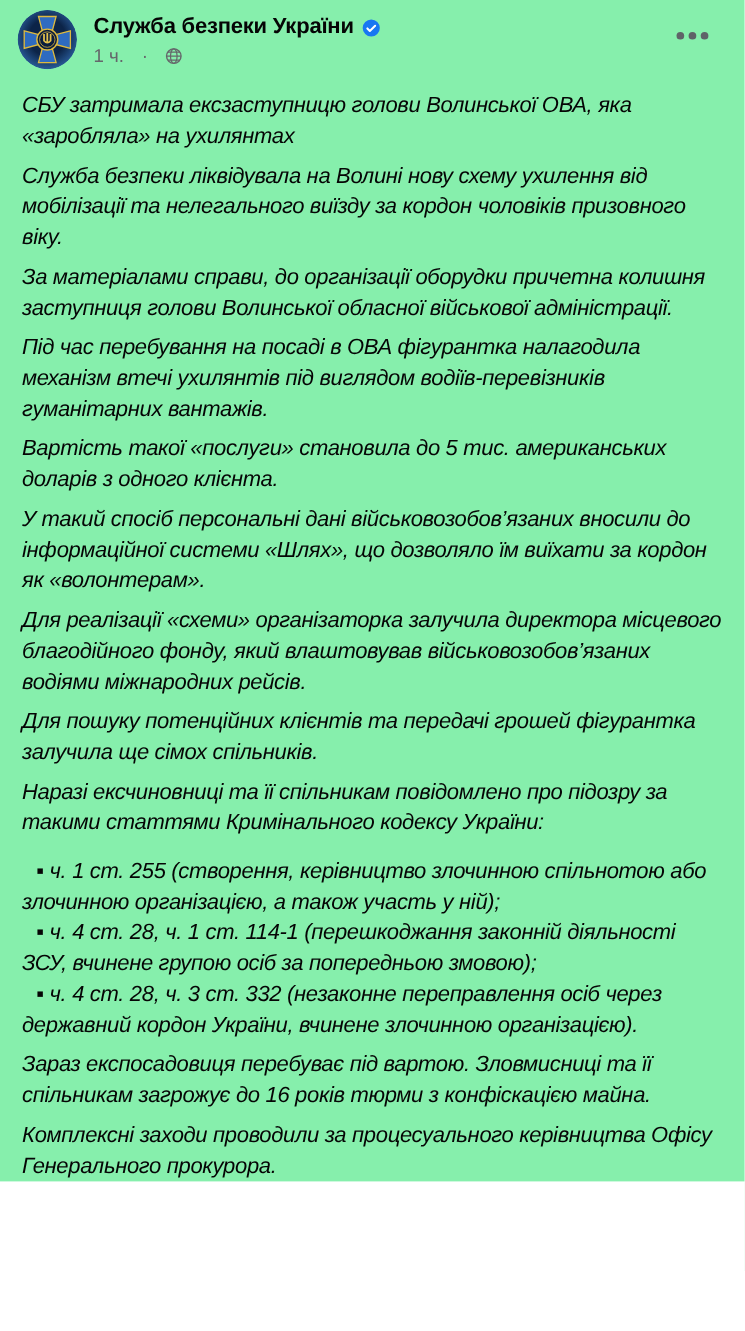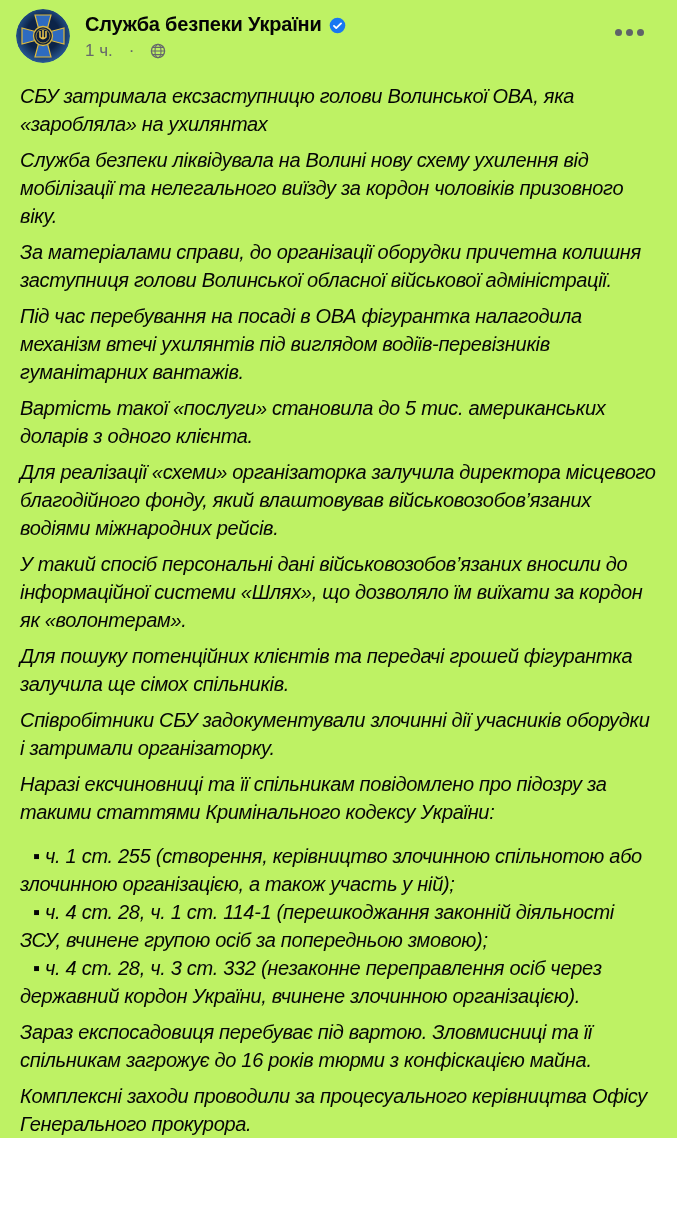--- a/index.html
+++ b/index.html
@@ -9,21 +9,21 @@
   }
   body {
     width: 677px;
     height: 1210px;
     overflow: hidden;
     font-family: "Liberation Sans", "DejaVu Sans", sans-serif;
     color: #050505;
   }
   .post-card {
     width: 677px;
-    background: #bef264;
+    background: #86efac;
   }
   
   .post-header {
     display: flex;
     align-items: flex-start;
     padding: 9px 16px 0 16px;
   }
   .avatar {
     width: 54px;
     height: 54px;
@@ -157,24 +157,23 @@
       <span class="dot"></span>
     </div>
   </div>
 
   <div class="post-body">
     <p>СБУ затримала ексзаступницю голови Волинської ОВА, яка «заробляла» на ухилянтах</p>
     <p>Служба безпеки ліквідувала на Волині нову схему ухилення від мобілізації та нелегального виїзду за кордон чоловіків призовного віку.</p>
     <p>За матеріалами справи, до організації оборудки причетна колишня заступниця голови Волинської обласної військової адміністрації.</p>
     <p>Під час перебування на посаді в ОВА фігурантка налагодила механізм втечі ухилянтів під виглядом водіїв-перевізників гуманітарних вантажів.</p>
     <p>Вартість такої «послуги» становила до 5 тис. американських доларів з одного клієнта.</p>
+    <p>У такий спосіб персональні дані військовозобов’язаних вносили до інформаційної системи «Шлях», що дозволяло їм виїхати за кордон як «волонтерам».</p>
     <p>Для реалізації «схеми» організаторка залучила директора місцевого благодійного фонду, який влаштовував військовозобов’язаних водіями міжнародних рейсів.</p>
-    <p>У такий спосіб персональні дані військовозобов’язаних вносили до інформаційної системи «Шлях», що дозволяло їм виїхати за кордон як «волонтерам».</p>
     <p>Для пошуку потенційних клієнтів та передачі грошей фігурантка залучила ще сімох спільників.</p>
-    <p>Співробітники СБУ задокументували злочинні дії учасників оборудки і затримали організаторку.</p>
     <p>Наразі ексчиновниці та її спільникам повідомлено про підозру за такими статтями Кримінального кодексу України:</p>
 
     <div class="bullet-block">
       <p>▪ ч. 1 ст. 255 (створення, керівництво злочинною спільнотою або злочинною організацією, а також участь у ній);</p>
       <p>▪ ч. 4 ст. 28, ч. 1 ст. 114-1 (перешкоджання законній діяльності ЗСУ, вчинене групою осіб за попередньою змовою);</p>
       <p>▪ ч. 4 ст. 28, ч. 3 ст. 332 (незаконне переправлення осіб через державний кордон України, вчинене злочинною організацією).</p>
     </div>
 
     <p>Зараз експосадовиця перебуває під вартою. Зловмисниці та її спільникам загрожує до 16 років тюрми з конфіскацією майна.</p>
     <p>Комплексні заходи проводили за процесуального керівництва Офісу Генерального прокурора.</p>

